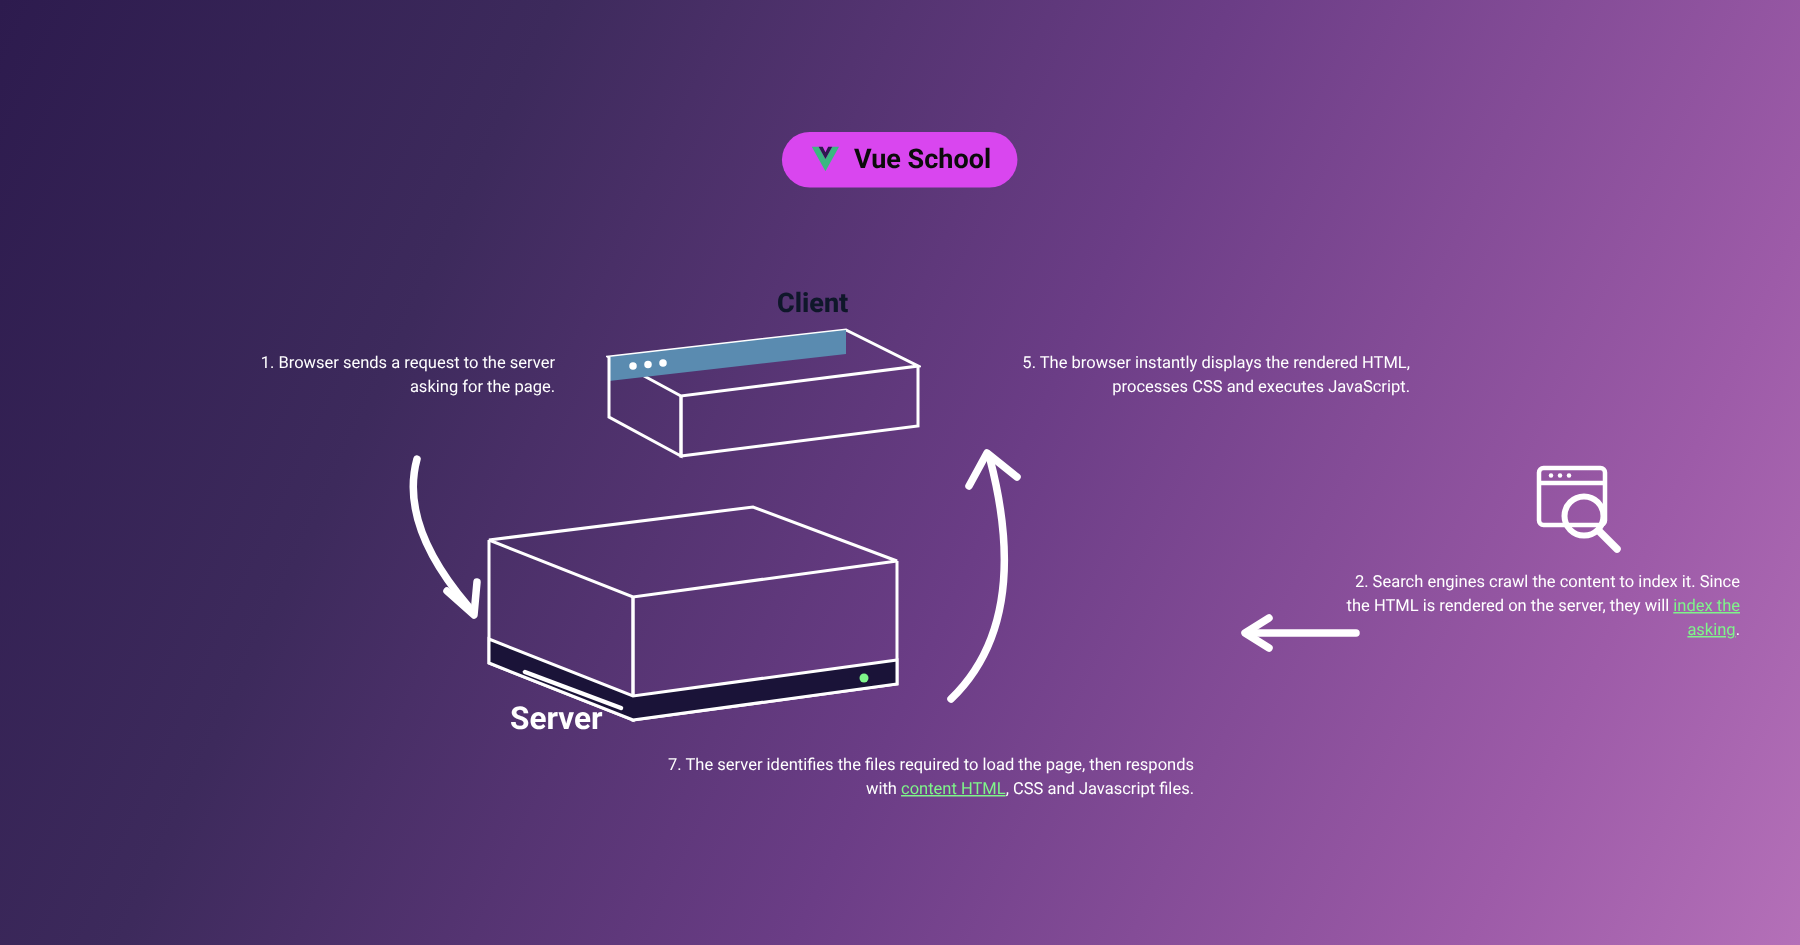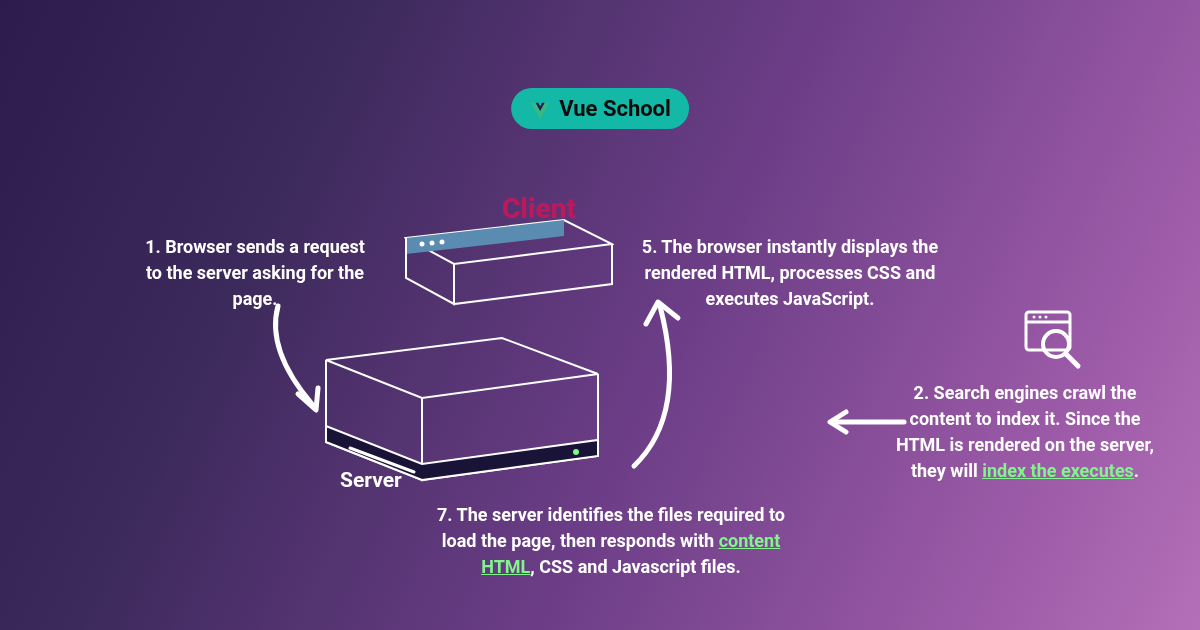--- a/index.html
+++ b/index.html
@@ -1,23 +1,23 @@
 <!DOCTYPE html>
 <html><head>
 <meta charset="utf-8">
 <style>
 *{margin:0;padding:0;box-sizing:border-box}
 body{width:1200px;height:630px;background:linear-gradient(115deg,#2d1b4e 0%,#3d2a5c 25%,#6b3d86 55%,#9d5ba8 85%,#b470b8 100%);font-family:-apple-system,BlinkMacSystemFont,"Segoe UI",Roboto,sans-serif;position:relative;overflow:hidden}
 .header{position:absolute;top:88px;left:50%;transform:translateX(-50%);display:flex;align-items:center}
-.badge{background:#14b8a6;border-radius:22px;padding:8px 18px;display:flex;align-items:flex-end;gap:8px;font-weight:700;font-size:22px;color:#0b0b0b;z-index:2}
+.badge{background:#d946ef;border-radius:22px;padding:8px 18px;display:flex;align-items:flex-start;gap:8px;font-weight:700;font-size:18px;color:#0b0b0b;z-index:2}
 .pill{background:#2dd4cf;border-radius:22px;padding:10px 28px 10px 40px;margin-left:-28px;font-weight:800;font-size:23px;color:#0b0b0b}
 .logo{display:inline-flex;align-items:center}
-.client-label{position:absolute;top:192px;left:502px;color:#be185d;font-weight:800;font-size:28px}
+.client-label{position:absolute;top:192px;left:518px;color:#0f172a;font-weight:800;font-size:18px}
 .server-label{position:absolute;top:468px;left:340px;color:#fff;font-weight:700;font-size:21px}
-.step{position:absolute;color:#fff;font-weight:700;font-size:18px;line-height:1.45;text-align:center}
+.step{position:absolute;color:#fff;font-weight:400;font-size:11px;line-height:1.45;text-align:right}
 .s1{top:234px;left:140px;width:230px}
 .s2{top:502px;left:426px;width:370px}
 .s3{top:380px;left:890px;width:270px}
 .s4{top:234px;left:640px;width:300px}
 .underline{text-decoration:underline;color:#7ff58a}
 .browser{position:absolute;top:218px;left:404px}
 .server{position:absolute;top:334px;left:322px}
 .arrow{position:absolute;stroke:#fff;fill:none}
 .a1{top:300px;left:258px}
 .a2{top:294px;left:620px}
@@ -81,14 +81,14 @@
   <line x1="6" y1="14" x2="50" y2="14" stroke="#fff" stroke-width="3"></line>
   <circle cx="14" cy="9" r="1.5" fill="#fff"></circle>
     <circle cx="20" cy="9" r="1.5" fill="#fff"></circle>
     <circle cx="26" cy="9" r="1.5" fill="#fff"></circle>
   <circle cx="36" cy="36" r="13" fill="none" stroke="#fff" stroke-width="4"></circle>
   <line x1="46" y1="46" x2="58" y2="58" stroke="#fff" stroke-width="5" stroke-linecap="round"></line>
 </svg>
 
 <div class="step s1">1. Browser sends a request to the server asking for the page.</div>
 <div class="step s2"><span>7. The server identifies the files required to load the page, then responds with </span><span class="underline">content HTML</span><span>, CSS and Javascript files.</span></div>
-<div class="step s3"><span>2. Search engines crawl the content to index it. Since the HTML is rendered on the server, they will </span><span class="underline">index the executes</span><span>.</span></div>
+<div class="step s3"><span>2. Search engines crawl the content to index it. Since the HTML is rendered on the server, they will </span><span class="underline">index the asking</span><span>.</span></div>
 <div class="step s4">5. The browser instantly displays the rendered HTML, processes CSS and executes JavaScript.</div>
 
 </body></html>

